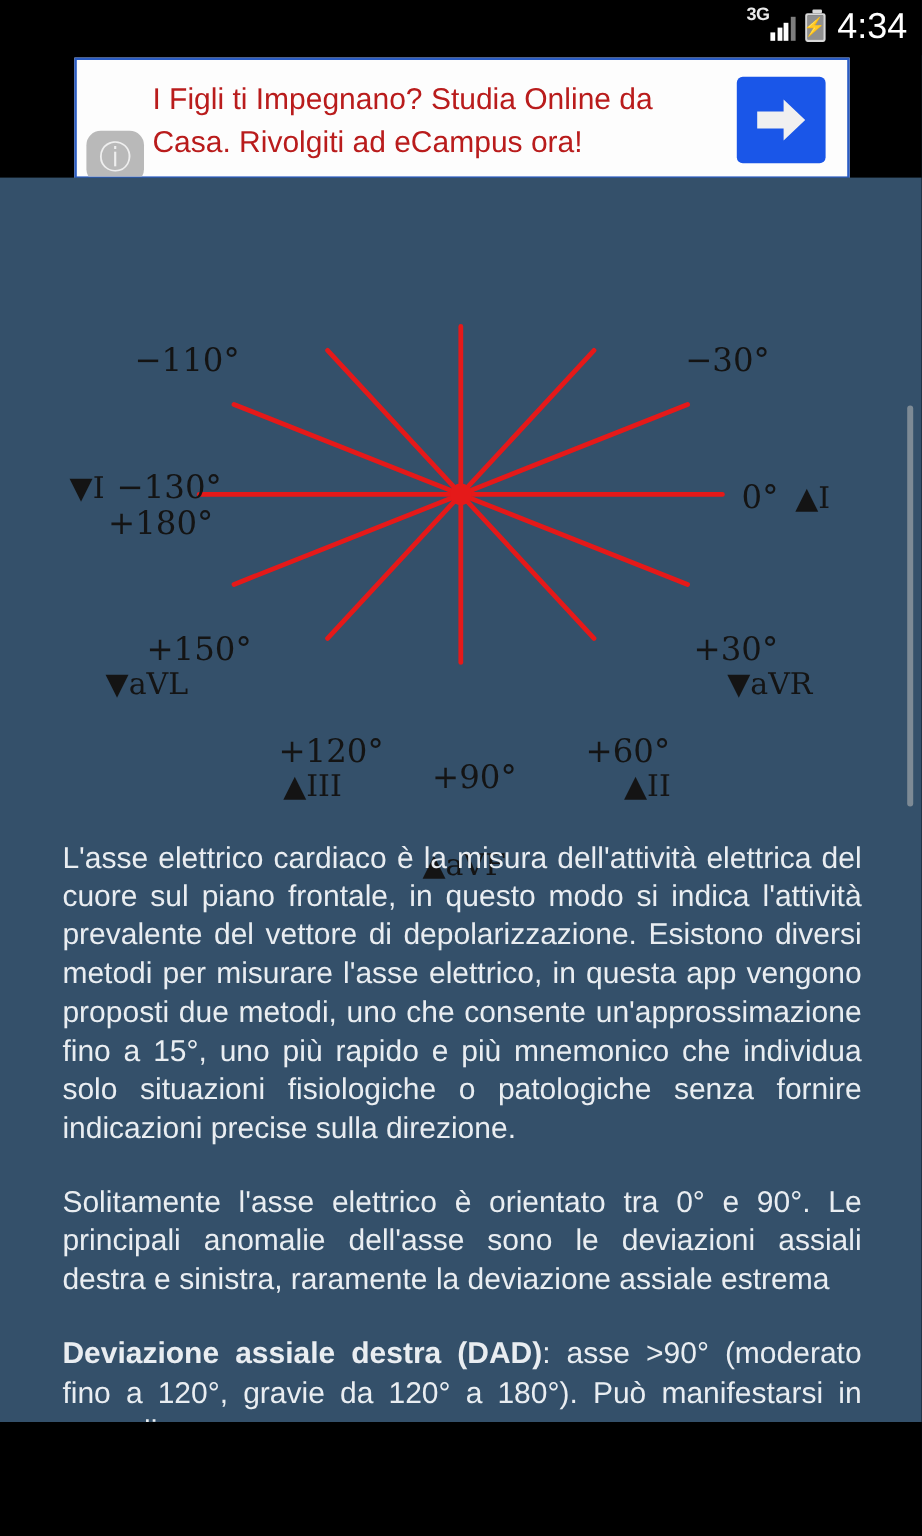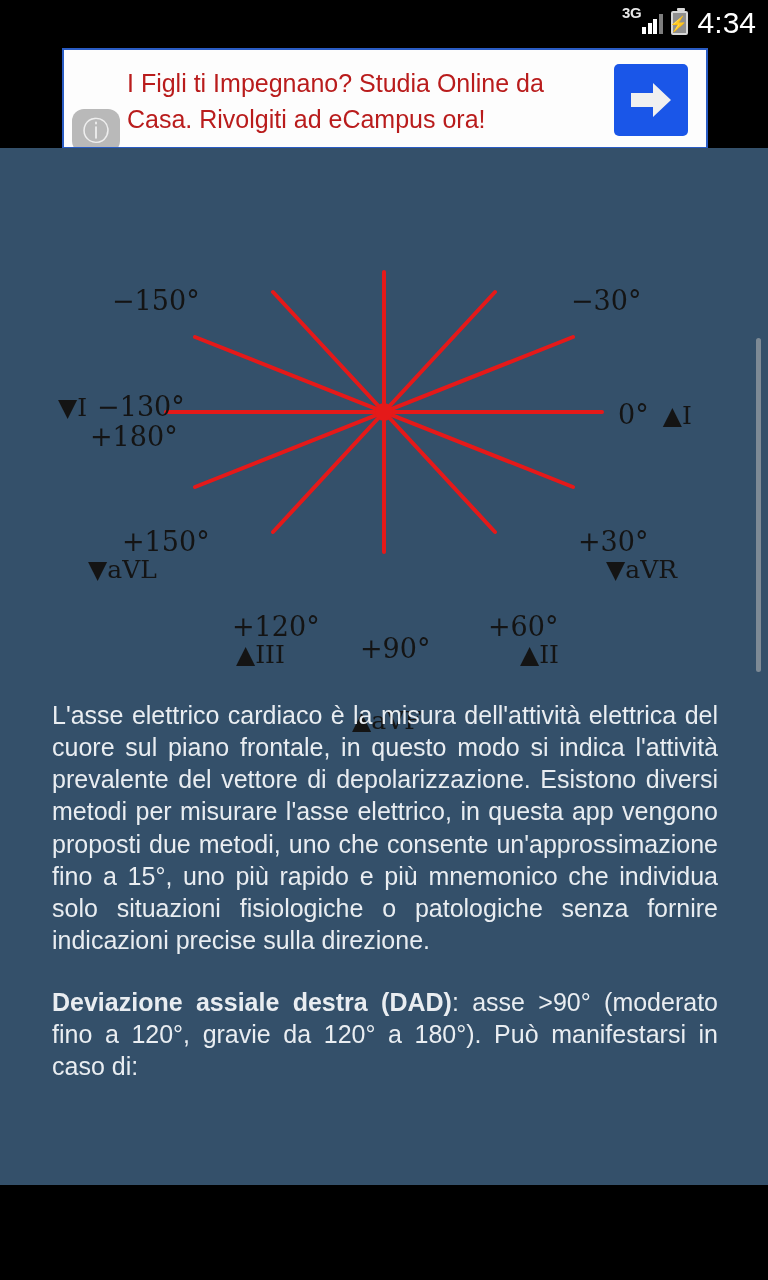--- a/index.html
+++ b/index.html
@@ -131,21 +131,21 @@
       <circle cx="384" cy="340" r="9" fill="#e51919"></circle>
     </svg>
   <div class="dlabel" style="left: 618px; top: 328px; display: flex; gap: 14px; align-items: baseline;">
         <div class="deg">0°</div>
         <div class="lead">▲I</div>
       </div>
       <div class="dlabel" style="left: 571px; top: 214px;">
         <div class="deg">−30°</div>
       </div>
       <div class="dlabel" style="left: 112px; top: 214px;">
-        <div class="deg">−150°</div>
+        <div class="deg">−110°</div>
       </div>
       <div class="dlabel" style="left: 58px; top: 320px; display: flex; gap: 10px; align-items: baseline;">
         <div class="deg">−130°</div>
         <div class="lead" style="order: -1;">▼I</div>
       </div>
       <div class="dlabel" style="left: 90px; top: 350px;">
         <div class="deg">+180°</div>
       </div>
       <div class="dlabel" style="left: 88px; top: 455px; text-align: left;">
         <div class="deg" style="margin-left: 34px;">+150°</div>
@@ -166,17 +166,18 @@
       <div class="dlabel" style="left: 578px; top: 455px;">
         <div class="deg">+30°</div>
         <div class="lead" style="margin-left: 28px; text-align: right;">▼aVR</div>
       </div>
     </div>
 
   <div id="scrollbar"></div>
 
   <div id="article">
     <p>L'asse elettrico cardiaco è la misura dell'attività elettrica del cuore sul piano frontale, in questo modo si indica l'attività prevalente del vettore di depolarizzazione. Esistono diversi metodi per misurare l'asse elettrico, in questa app vengono proposti due metodi, uno che consente un'approssimazione fino a 15°, uno più rapido e più mnemonico che individua solo situazioni fisiologiche o patologiche senza fornire indicazioni precise sulla direzione.</p>
+    <p>Solitamente l'asse elettrico è orientato tra 0° e 90°. Le principali anomalie dell'asse sono le deviazioni assiali destra e sinistra, raramente la deviazione assiale estrema</p>
     <p><b>Deviazione assiale destra (DAD)</b><span>: asse &gt;90° (moderato fino a 120°, gravie da 120° a 180°). Può manifestarsi in caso di:</span></p>
   </div>
 </div>
 
 <div id="navbar"></div>
 
 </body></html>

